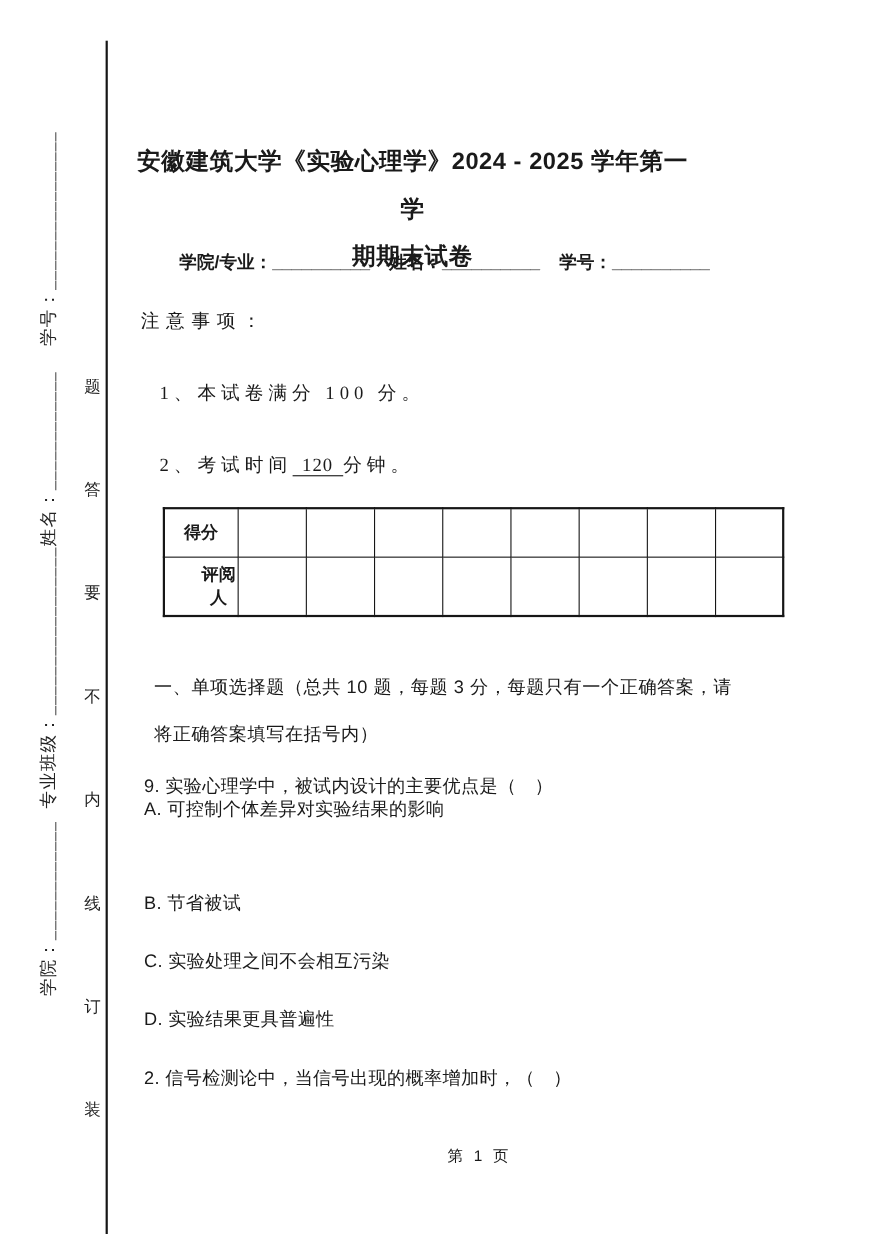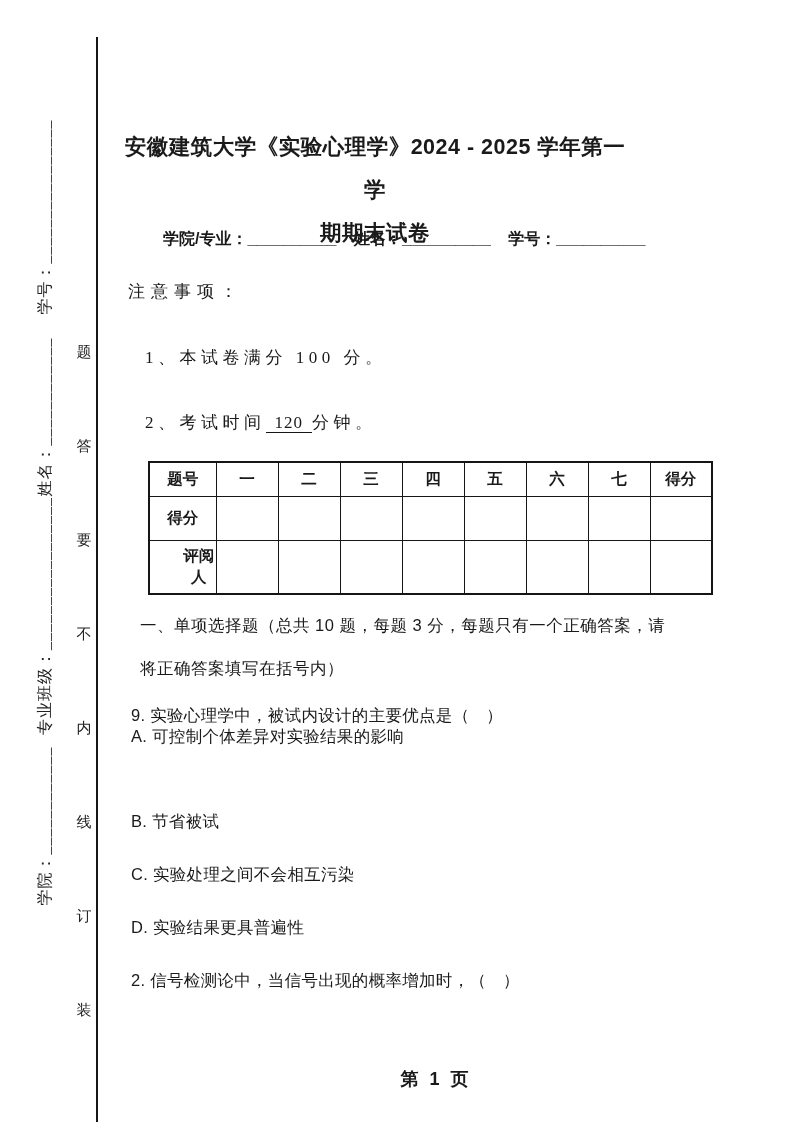--- a/index.html
+++ b/index.html
@@ -85,21 +85,21 @@
     white-space:nowrap;
   }
   .q1 { top:703px; }
   .optA { top:724px; }
   .optB { top:809px; }
   .optC { top:862px; }
   .optD { top:915px; }
   .q2 { top:968px; }
   .footer {
     position:absolute; left:436px; top:1042px; transform:translateX(-50%);
-    font-weight:bold; font-size:18px; letter-spacing:3px; white-space:nowrap;margin-top:25px;
+    font-weight:normal; font-size:14px; letter-spacing:3px; white-space:nowrap;
   }
 </style>
 </head>
 <body>
 
 <div class="page">
 
   <div class="binding-line"></div>
 
   <div class="v-field f1">学号：________________</div>
@@ -139,31 +139,20 @@
         <col style="width:62px">
         <col style="width:62px">
         <col style="width:62px">
         <col style="width:62px">
         <col style="width:62px">
         <col style="width:62px">
         <col style="width:62px">
         <col style="width:62px">
     </colgroup>
     <tbody>
-        <tr class="r-head">
-      <td>题号</td>
-      <td>一</td>
-      <td>二</td>
-      <td>三</td>
-      <td>四</td>
-      <td>五</td>
-      <td>六</td>
-      <td>七</td>
-      <td>得分</td>
-    </tr>
     <tr class="r-score">
       <td>得分</td>
       <td></td>
       <td></td>
       <td></td>
       <td></td>
       <td></td>
       <td></td>
       <td></td>
       <td></td>

